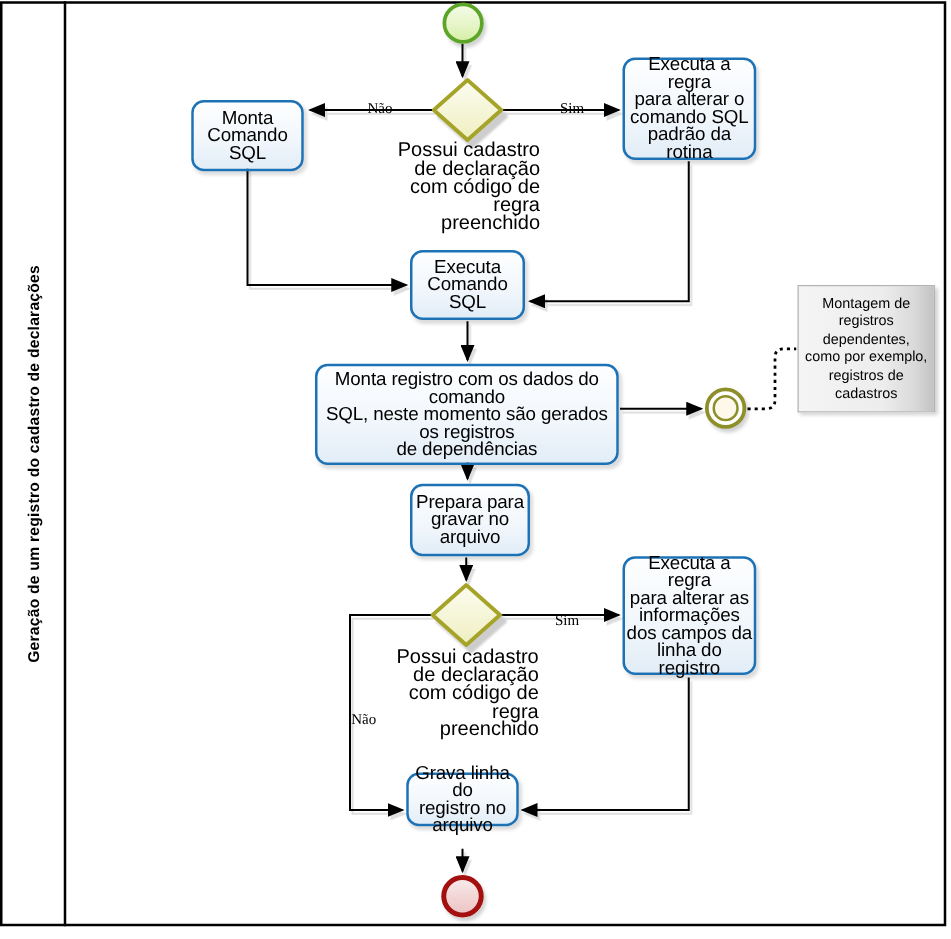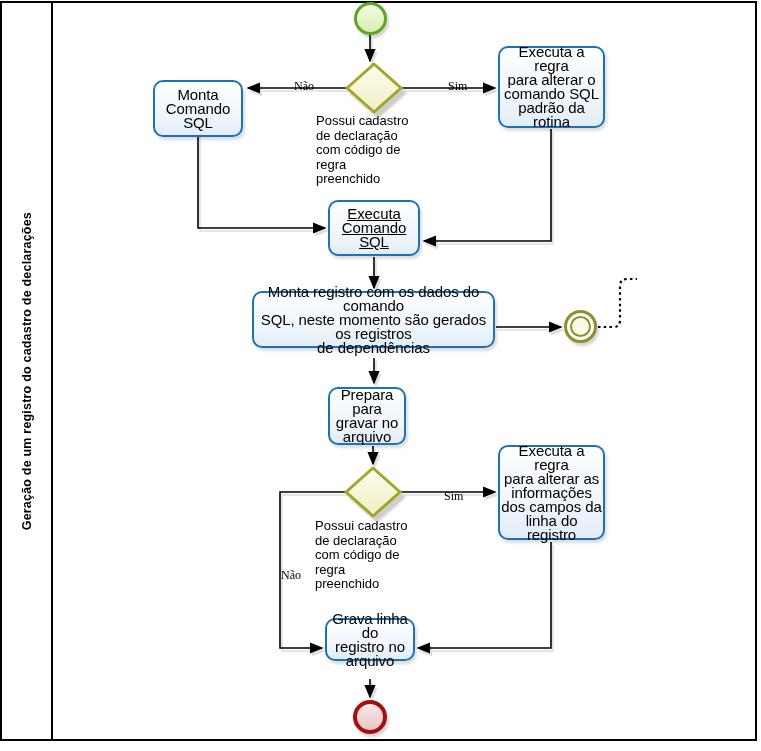--- a/index.html
+++ b/index.html
@@ -49,21 +49,21 @@
   }
   .event-intermediate .inner{
     width:21px;height:21px;border:2px solid #8f8f2a;border-radius:50%;
     background:#fcf8ea;box-sizing:border-box;
   }
   .event-end{
     left:353px;top:700px;width:34px;height:34px;border:4.5px solid #a40f0f;
     background:linear-gradient(180deg,#f9e9e9 0%,#f2d4d4 55%,#edc6c6 100%);
   }
   .gw-label{
-    position:absolute;width:116px;text-align:left;font-size:13px;line-height:14.5px;
+    position:absolute;width:116px;text-align:right;font-size:16px;line-height:14.5px;
     white-space:pre-line;
   }
   .edge-label{position:absolute;font-size:12px;line-height:13px;font-family:Liberation Serif, serif;}
   .annotation{
     position:absolute;left:638px;top:228px;width:110px;height:102px;
     border:1px solid #b3b3b3;box-sizing:border-box;
     background:linear-gradient(90deg,#f4f4f4 0%,#ededed 62%,#d9d9d9 86%,#c2c2c2 100%);
     display:flex;align-items:center;justify-content:center;text-align:center;
     font-size:11.5px;line-height:14.5px;white-space:pre-line;
     box-shadow:2px 2px 3px rgba(0,0,0,0.18);
@@ -126,37 +126,43 @@
   </div>
 
   <div class="gw-label" style="left:316px;top:114px;">Possui cadastro
 de declaração
 com código de
 regra
 preenchido</div>
   <div class="edge-label" style="left:294px;top:80px;">Não</div>
   <div class="edge-label" style="left:448px;top:80px;">Sim</div>
 
-  <div class="task" style="left:328px;top:200px;width:92px;height:56px;text-decoration:underline;">
+  <div class="task" style="left:328px;top:200px;width:92px;height:56px;">
     <span>Executa
 Comando SQL</span>
   </div>
 
-  <div class="task" style="left:252px;top:291px;width:243px;height:57px;">
+  <div class="task" style="left:252px;top:291px;width:243px;height:81px;">
     <span>Monta registro com os dados do comando
 SQL, neste momento são gerados os registros
 de dependências</span>
   </div>
 
   <div class="event event-intermediate">
     <div class="inner"></div>
   </div>
 
+  <div class="annotation">Montagem de
+registros
+dependentes,
+como por exemplo,
+registros de
+cadastros</div>
 
-  <div class="task" style="left:328px;top:387px;width:78px;height:58px;">
+  <div class="task" style="left:328px;top:387px;width:96px;height:58px;">
     <span>Prepara para
 gravar no
 arquivo</span>
   </div>
 
   <div class="gw-label" style="left:315px;top:519px;">Possui cadastro
 de declaração
 com código de
 regra
 preenchido</div>

